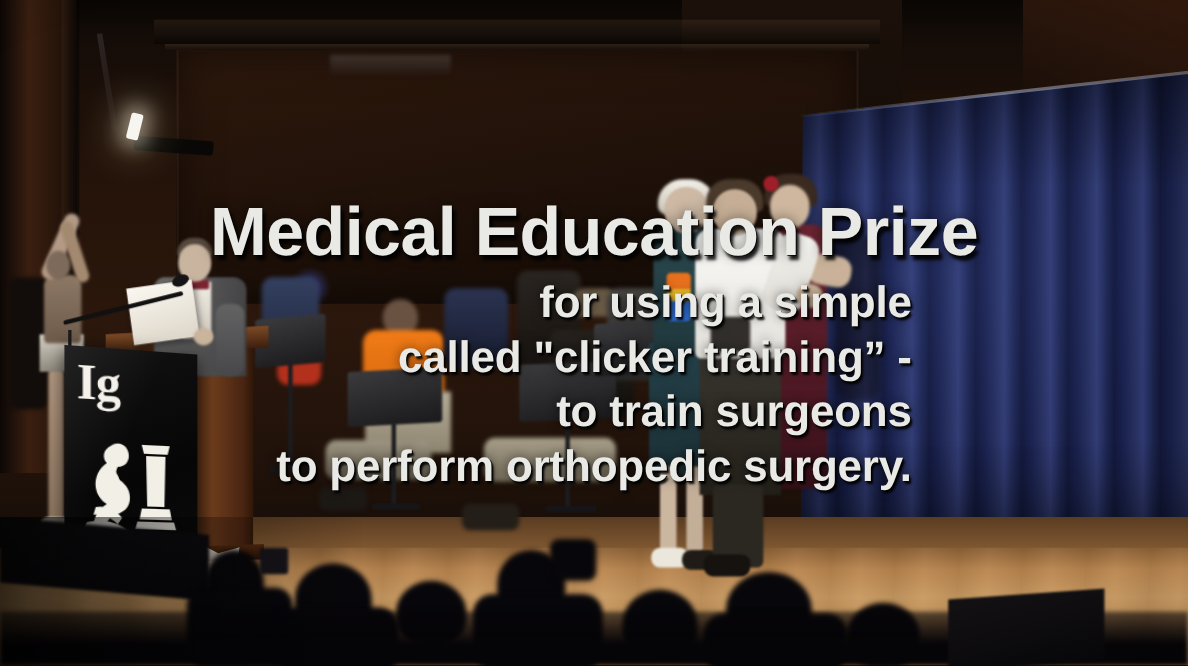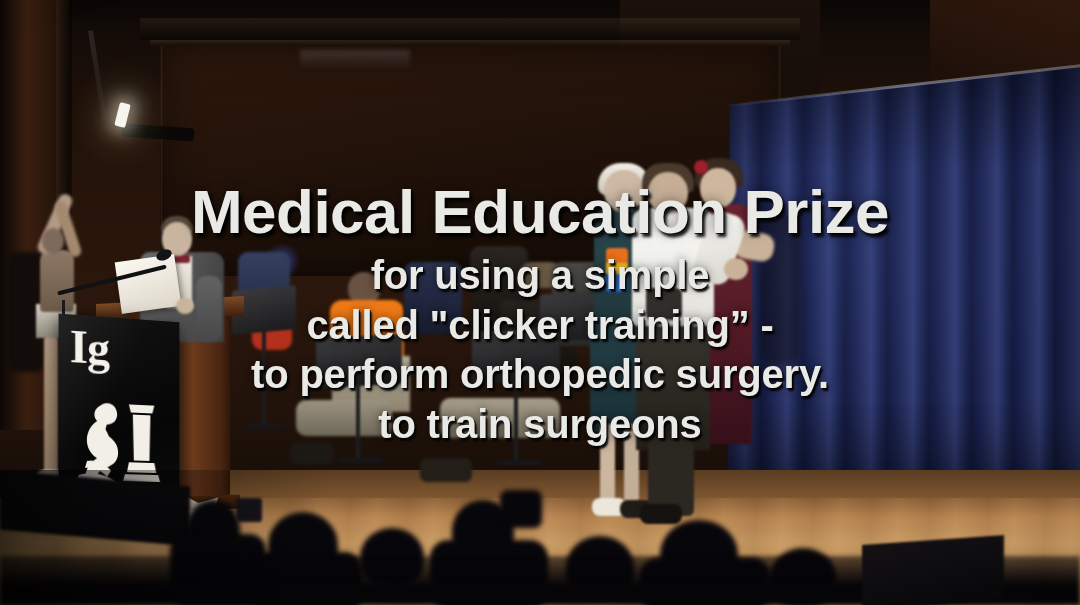--- a/index.html
+++ b/index.html
@@ -374,21 +374,21 @@
     color: #e9e9e6;
     line-height: 1.0;
     text-shadow:
       3px 4px 3px rgba(0,0,0,0.88),
       1px 1px 0 rgba(0,0,0,0.75),
       0 0 12px rgba(0,0,0,0.5);
     white-space: nowrap;
   }
   .cite {
     margin-top: 8px;
-    display: flex; flex-direction: column; align-items: center;
+    display: flex; flex-direction: column; align-items: flex-end;
     font-size: 40px;
     font-weight: 700;
     color: #e9e9e6;
     line-height: 1.24;
     letter-spacing: -0.2px;
     text-align: center;
     text-shadow:
       2px 3px 2px rgba(0,0,0,0.9),
       1px 1px 0 rgba(0,0,0,0.8),
       0 0 10px rgba(0,0,0,0.55);
@@ -555,18 +555,18 @@
     <div class="floor-shadowL"></div>
     <div class="video-grain"></div>
     <div class="video-soft"></div>
   </div>
 
   <div class="caption-layer">
     <div class="prize-title">Medical Education Prize</div>
     <div class="cite">
       <span>for using a simple</span>
       <span>called "clicker training” -</span>
+      <span>to train surgeons</span>
       <span>to perform orthopedic surgery.</span>
-      <span>to train surgeons</span>
     </div>
   </div>
 
 </div>
 
 </body></html>

